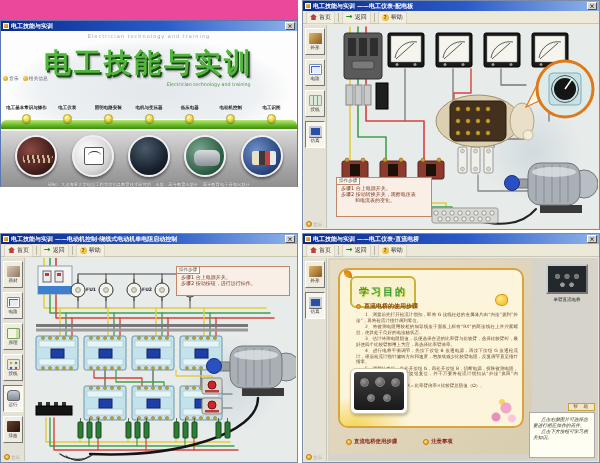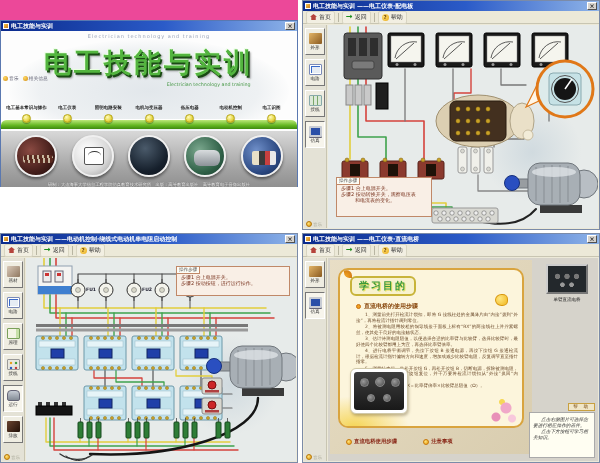--- a/index.html
+++ b/index.html
@@ -79,21 +79,21 @@
   .ph1 .wires { position:absolute; left:6px; top:18px; width:30px; height:8px; background:repeating-linear-gradient(80deg,#C8B8A0 0 2px,#5A2A20 2px 5px); border-radius:3px; }
   .credit { position:absolute; bottom:4px; left:0; right:0; text-align:center; font-size:4.3px; color:#F4F4F4; text-shadow:0 0 1px #444; white-space:nowrap; }
 
   
   .learn-main { background:#D6D3CB; }
   .tan { position:absolute; left:2px; top:2px; width:202px; height:194px; background:linear-gradient(135deg,#E8DEC6,#D9CDAF); }
   .panel { position:absolute; left:8px; top:8px; width:186px; height:160px; background:#FCF5DC; border:2px solid #D9A43E; border-radius:10px; overflow:hidden; }
   .yellow-blob { position:absolute; left:-10px; bottom:-16px; width:80px; height:46px; background:radial-gradient(ellipse at 30% 70%,rgba(244,206,58,.85),rgba(244,206,58,0) 70%); }
   .flowers { position:absolute; right:4px; bottom:0; width:40px; height:30px;
     background:radial-gradient(circle at 70% 40%,#F0A8C8 5px,transparent 6px),radial-gradient(circle at 45% 70%,#E890B8 4px,transparent 5px),radial-gradient(circle at 85% 75%,#F8C8DC 3.5px,transparent 4.5px),radial-gradient(circle at 60% 20%,#F6D858 2.5px,transparent 3.5px); }
-  .badge { position:absolute; left:10px; top:6px; padding:1px 7px; background:#F8F2CE; border:2px solid #C8B43A; border-radius:6px; font-size:10px; font-weight:bold; letter-spacing:2px; color:#3C9A3C; text-shadow:1px 1px 0 #E8E060; white-space:nowrap; }
+  .badge { position:absolute; left:10px; top:6px; padding:7px 7px; background:#F8F2CE; border:2px solid #C8B43A; border-radius:6px; font-size:10px; font-weight:bold; letter-spacing:2px; color:#3C9A3C; text-shadow:1px 1px 0 #E8E060; white-space:nowrap; }
   .badge-leaf { position:absolute; left:4px; top:0; width:8px; height:8px; background:radial-gradient(circle at 30% 70%,#F0A020,#C87010); border-radius:0 70% 0 70%; }
   .chick { position:absolute; right:14px; top:24px; width:13px; height:12px; background:radial-gradient(circle at 35% 35%,#FFE680,#F0B820); border-radius:55% 45% 45% 55%; border:1px solid #D89810; }
   .sec-line { position:absolute; left:16px; top:32px; display:flex; gap:3px; align-items:center; }
   .sec-dot { width:5px; height:5px; border-radius:50%; background:#F0A020; border:1px solid #C87010; flex:none; }
   .sec-title { font-size:6px; font-weight:bold; color:#8A4A10; white-space:nowrap; }
   .steps { position:absolute; left:16px; top:42px; width:162px; font-size:4.5px; line-height:5.5px; color:#6B4A2B; text-align:justify; }
   .steps p { margin-bottom:1px; text-indent:9px; }
   .photo-frame { position:absolute; left:10px; top:98px; width:58px; height:46px; background:#FFF; border:1px solid #D0C8A8; border-radius:6px; padding:3px; box-shadow:1px 2px 3px rgba(90,70,30,.35); }
   .bridge-img { position:relative; width:100%; height:100%; background:linear-gradient(#3E3E3E,#191919); border-radius:3px; }
   .knob { position:absolute; border-radius:50%; background:radial-gradient(circle at 35% 35%,#9A9A9A,#4A4A4A); border:1px solid #888; }

